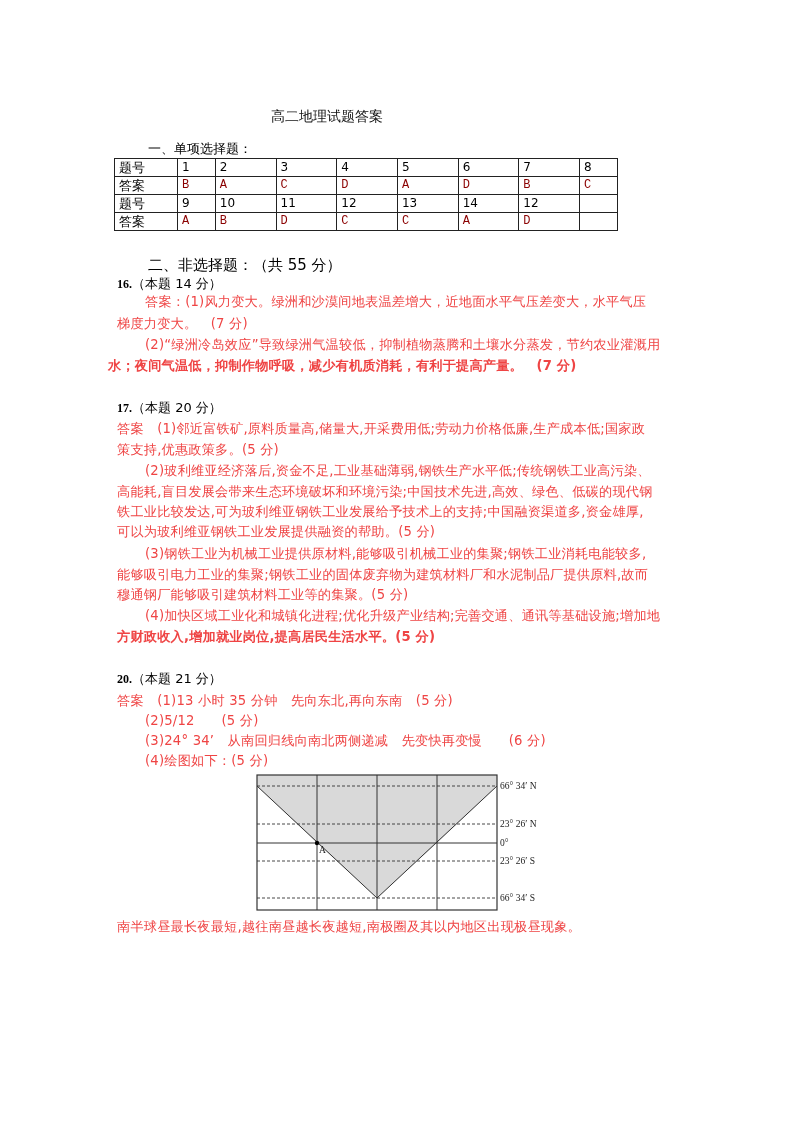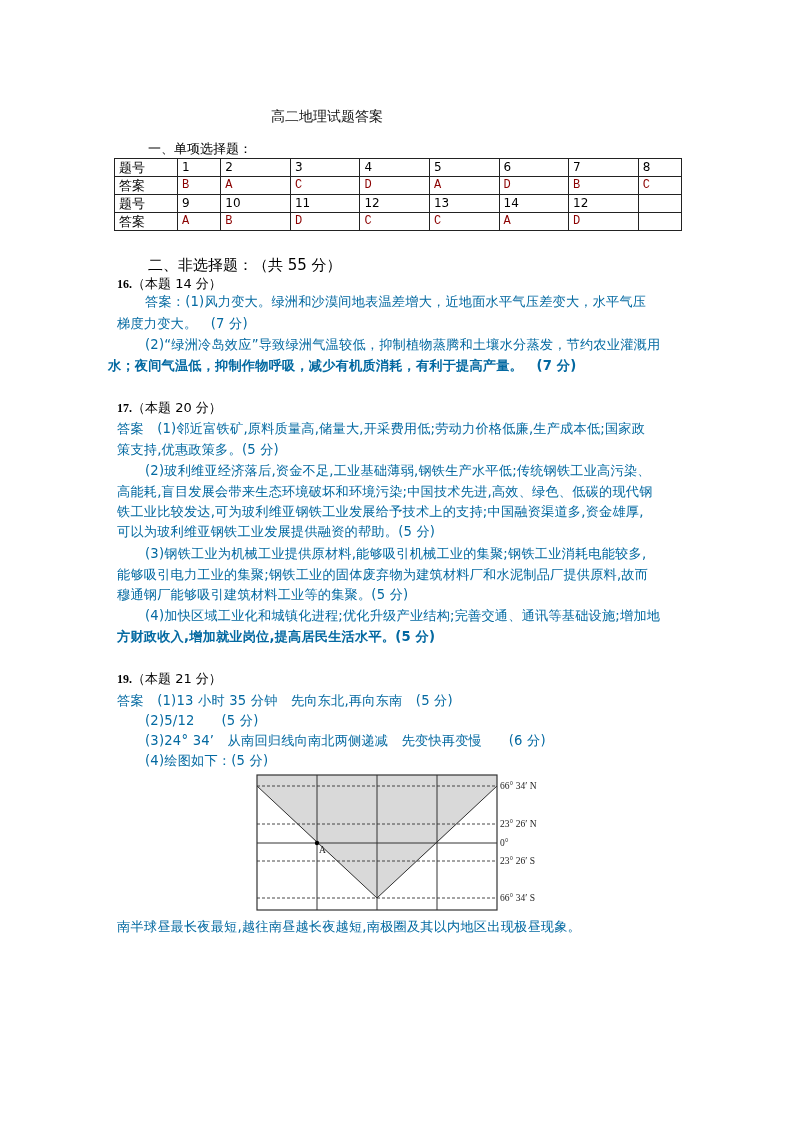--- a/index.html
+++ b/index.html
@@ -1,29 +1,29 @@
 <!DOCTYPE html>
 <html><head>
 <meta charset="utf-8">
 <style>
   html, body { margin: 0; padding: 0; background: #ffffff; }
   body { width: 793px; height: 1123px; position: relative; overflow: hidden;
          font-family: "DejaVu Sans", "Liberation Sans", sans-serif; color: #000; }
   .abs { position: absolute; white-space: nowrap; }
   .title { left: 0; width: 654px; top: 108px; text-align: center; font-size: 14px; color: #111; }
   .sec1 { left: 148px; top: 140px; font-size: 13px; }
-  table.ans { position: absolute; left: 114px; top: 158px; border-collapse: collapse; width: 568px; }
+  table.ans { position: absolute; left: 114px; top: 158px; border-collapse: collapse; width: 504px; }
   table.ans td { border: 1.5px solid #222; height: 17px; padding: 0 0 0 4px; font-size: 12px; line-height: 17px; vertical-align: middle; }
   table.ans td.hd { width: 58px; font-size: 13px; }
   table.ans td.num { font-family: "DejaVu Sans", sans-serif; }
   table.ans td.letter { color: #8b0000; font-family: "Liberation Mono", "DejaVu Sans Mono", monospace; font-size: 12px; }
   .sec2 { left: 148px; top: 256px; font-size: 15px; }
   .qhead { font-size: 13px; }
   .qhead b { font-family: "Liberation Serif", serif; font-size: 12px; }
-  .line { font-size: 13.2px; color: #0369a1; letter-spacing: 0.2px; }
+  .line { font-size: 13.2px; color: #ef4444; letter-spacing: 0.2px; }
   svg text { font-family: "Liberation Serif", serif; font-size: 9.5px; fill: #222; }
 </style>
 </head>
 <body>
 
 <div class="abs title">高二地理试题答案</div>
 
 <div class="abs sec1">一、单项选择题：</div>
 
 <table class="ans">
@@ -94,21 +94,21 @@
 <div class="abs line" style="left:117px; top:483px;">高能耗,盲目发展会带来生态环境破坏和环境污染;中国技术先进,高效、绿色、低碳的现代钢</div>
 <div class="abs line" style="left:117px; top:503px;">铁工业比较发达,可为玻利维亚钢铁工业发展给予技术上的支持;中国融资渠道多,资金雄厚,</div>
 <div class="abs line" style="left:117px; top:523px;">可以为玻利维亚钢铁工业发展提供融资的帮助。(5 分)</div>
 <div class="abs line" style="left:145px; top:545px;">(3)钢铁工业为机械工业提供原材料,能够吸引机械工业的集聚;钢铁工业消耗电能较多,</div>
 <div class="abs line" style="left:117px; top:566px;">能够吸引电力工业的集聚;钢铁工业的固体废弃物为建筑材料厂和水泥制品厂提供原料,故而</div>
 <div class="abs line" style="left:117px; top:586px;">穆通钢厂能够吸引建筑材料工业等的集聚。(5 分)</div>
 <div class="abs line" style="left:145px; top:607px;">(4)加快区域工业化和城镇化进程;优化升级产业结构;完善交通、通讯等基础设施;增加地</div>
 <div class="abs line" style="left:117px; top:628px;font-weight:bold;">方财政收入,增加就业岗位,提高居民生活水平。(5 分)</div>
 
 <div class="abs qhead" style="left:117px; top:670px;">
-  <b>19.</b><span>（本题 21 分）</span>
+  <b>20.</b><span>（本题 21 分）</span>
 </div>
 <div class="abs line" style="left:117px; top:692px;">答案　(1)13 小时 35 分钟　先向东北,再向东南　(5 分)</div>
 <div class="abs line" style="left:145px; top:712px;">(2)5/12　　(5 分)</div>
 <div class="abs line" style="left:145px; top:732px;">(3)24° 34’　从南回归线向南北两侧递减　先变快再变慢　　(6 分)</div>
 <div class="abs line" style="left:145px; top:752px;">(4)绘图如下：(5 分)</div>
 
 <svg class="abs" style="left:250px; top:770px;" width="300" height="145" viewBox="0 0 300 145">
 
   <polygon points="7,5 247,5 247,16 187,73 127,128 67,73 7,16" fill="#d9d9d9"></polygon>
 

